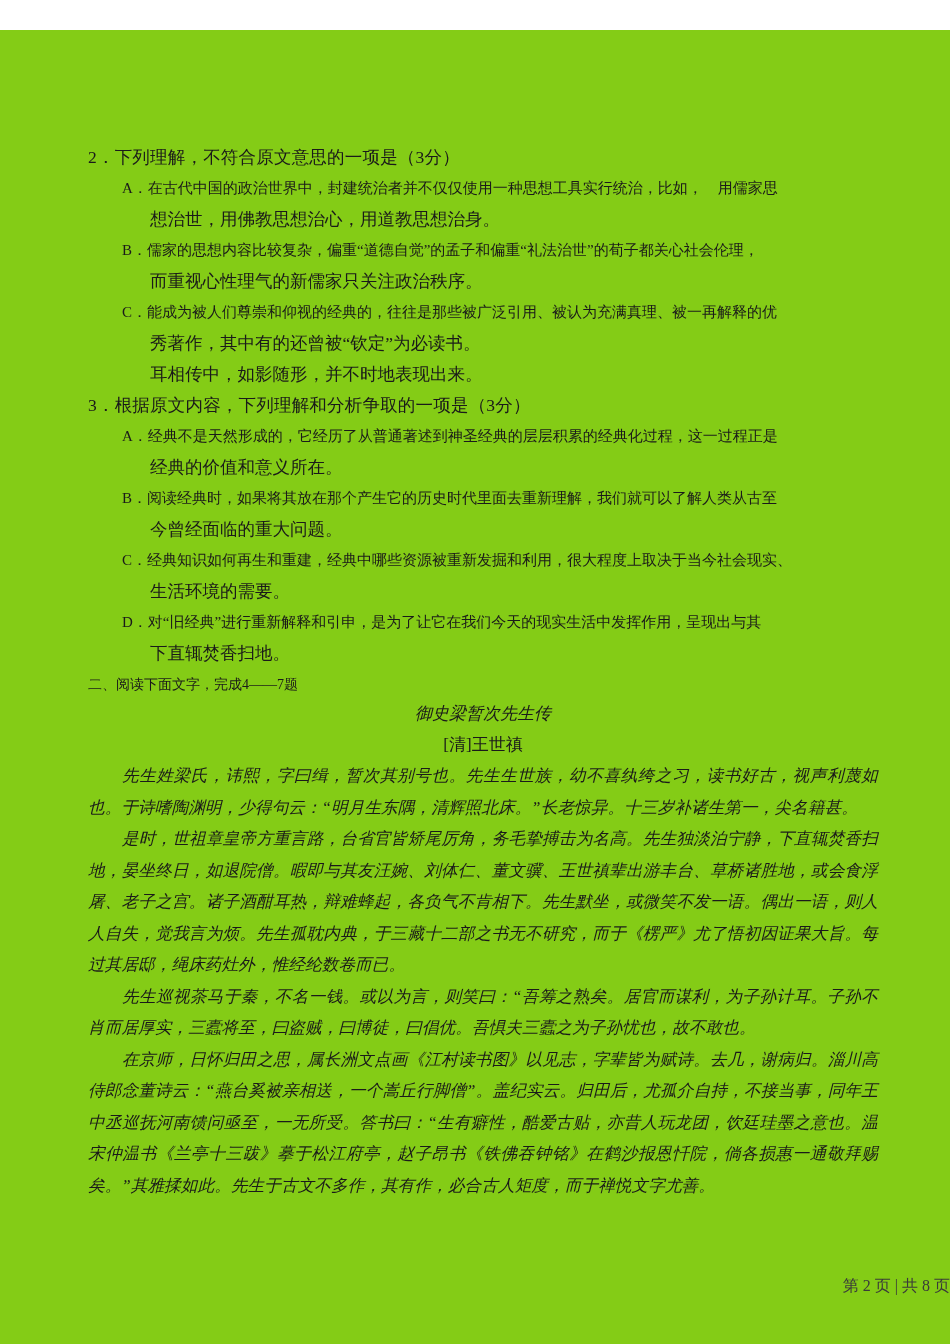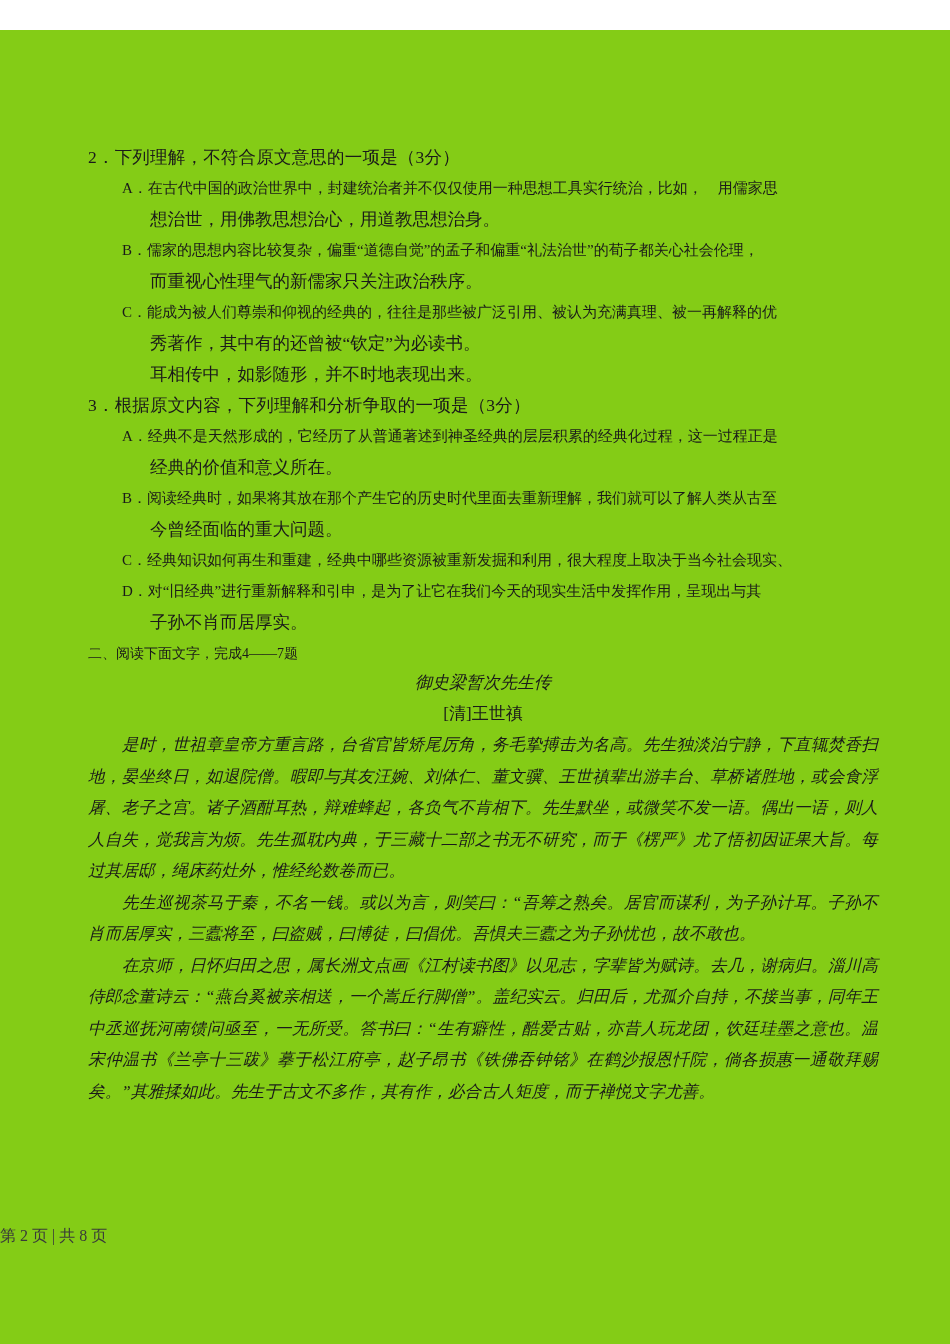--- a/index.html
+++ b/index.html
@@ -82,22 +82,22 @@
     font-style: italic;
     font-weight: 500;
     letter-spacing: 0.1px;
   }
 
   
   .footer {
     position: absolute;
     left: 0;
     right: 0;
-    top: 1196px;
-    text-align: left;
+    top: 1246px;
+    text-align: right;
     font-size: 16px;
     color: #3a3a3a;
     font-family: "Liberation Serif", "DejaVu Serif", serif;
   }
 </style>
 </head>
 <body>
 
 <div class="page">
 
@@ -133,32 +133,34 @@
       <div class="opt-line2">经典的价值和意义所在。</div>
 
       <div class="opt">
         <span class="lbl">B．</span><span>阅读经典时，如果将其放在那个产生它的历史时代里面去重新理解，我们就可以了解人类从古至</span>
       </div>
       <div class="opt-line2">今曾经面临的重大问题。</div>
 
       <div class="opt">
         <span class="lbl">C．</span><span>经典知识如何再生和重建，经典中哪些资源被重新发掘和利用，很大程度上取决于当今社会现实、</span>
       </div>
+      <div class="opt-line2">生活环境的需要。</div>
 
       <div class="opt">
         <span class="lbl">D．</span><span>对“旧经典”进行重新解释和引申，是为了让它在我们今天的现实生活中发挥作用，呈现出与其</span>
       </div>
-      <div class="opt-line2">子孙不肖而居厚实。</div>
+      <div class="opt-line2">下直辄焚香扫地。</div>
     </div>
 
     <div class="section-head">二、阅读下面文字，完成4——7题</div>
 
     <div class="passage-title">御史梁暂次先生传</div>
     <div class="passage-author">[清]王世禛</div>
 
+    <div class="passage-p">先生姓梁氏，讳熙，字曰缉，暂次其别号也。先生生世族，幼不喜纨绔之习，读书好古，视声利蔑如也。于诗嗜陶渊明，少得句云：“明月生东隅，清辉照北床。”长老惊异。十三岁补诸生第一，尖名籍甚。</div>
     <div class="passage-p">是时，世祖章皇帝方重言路，台省官皆矫尾厉角，务毛挚搏击为名高。先生独淡泊宁静，下直辄焚香扫地，晏坐终日，如退院僧。暇即与其友汪婉、刘体仁、董文骥、王世禛辈出游丰台、草桥诸胜地，或会食浮屠、老子之宫。诸子酒酣耳热，辩难蜂起，各负气不肯相下。先生默坐，或微笑不发一语。偶出一语，则人人自失，觉我言为烦。先生孤耽内典，于三藏十二部之书无不研究，而于《楞严》尤了悟初因证果大旨。每过其居邸，绳床药灶外，惟经纶数卷而已。</div>
     <div class="passage-p">先生巡视茶马于秦，不名一钱。或以为言，则笑曰：“吾筹之熟矣。居官而谋利，为子孙计耳。子孙不肖而居厚实，三蠹将至，曰盗贼，曰博徒，曰倡优。吾惧夫三蠹之为子孙忧也，故不敢也。</div>
     <div class="passage-p">在京师，日怀归田之思，属长洲文点画《江村读书图》以见志，字辈皆为赋诗。去几，谢病归。淄川高侍郎念董诗云：“燕台奚被亲相送，一个嵩丘行脚僧”。盖纪实云。归田后，尤孤介自持，不接当事，同年王中丞巡抚河南馈问亟至，一无所受。答书曰：“生有癖性，酷爱古贴，亦昔人玩龙团，饮廷珪墨之意也。温宋仲温书《兰亭十三跋》摹于松江府亭，赵子昂书《铁佛吞钟铭》在鹤沙报恩忏院，倘各损惠一通敬拜赐矣。”其雅揉如此。先生于古文不多作，其有作，必合古人矩度，而于禅悦文字尤善。</div>
 
   </div>
 
   <div class="footer">第 2 页 | 共 8 页</div>
 
 </div>
 

